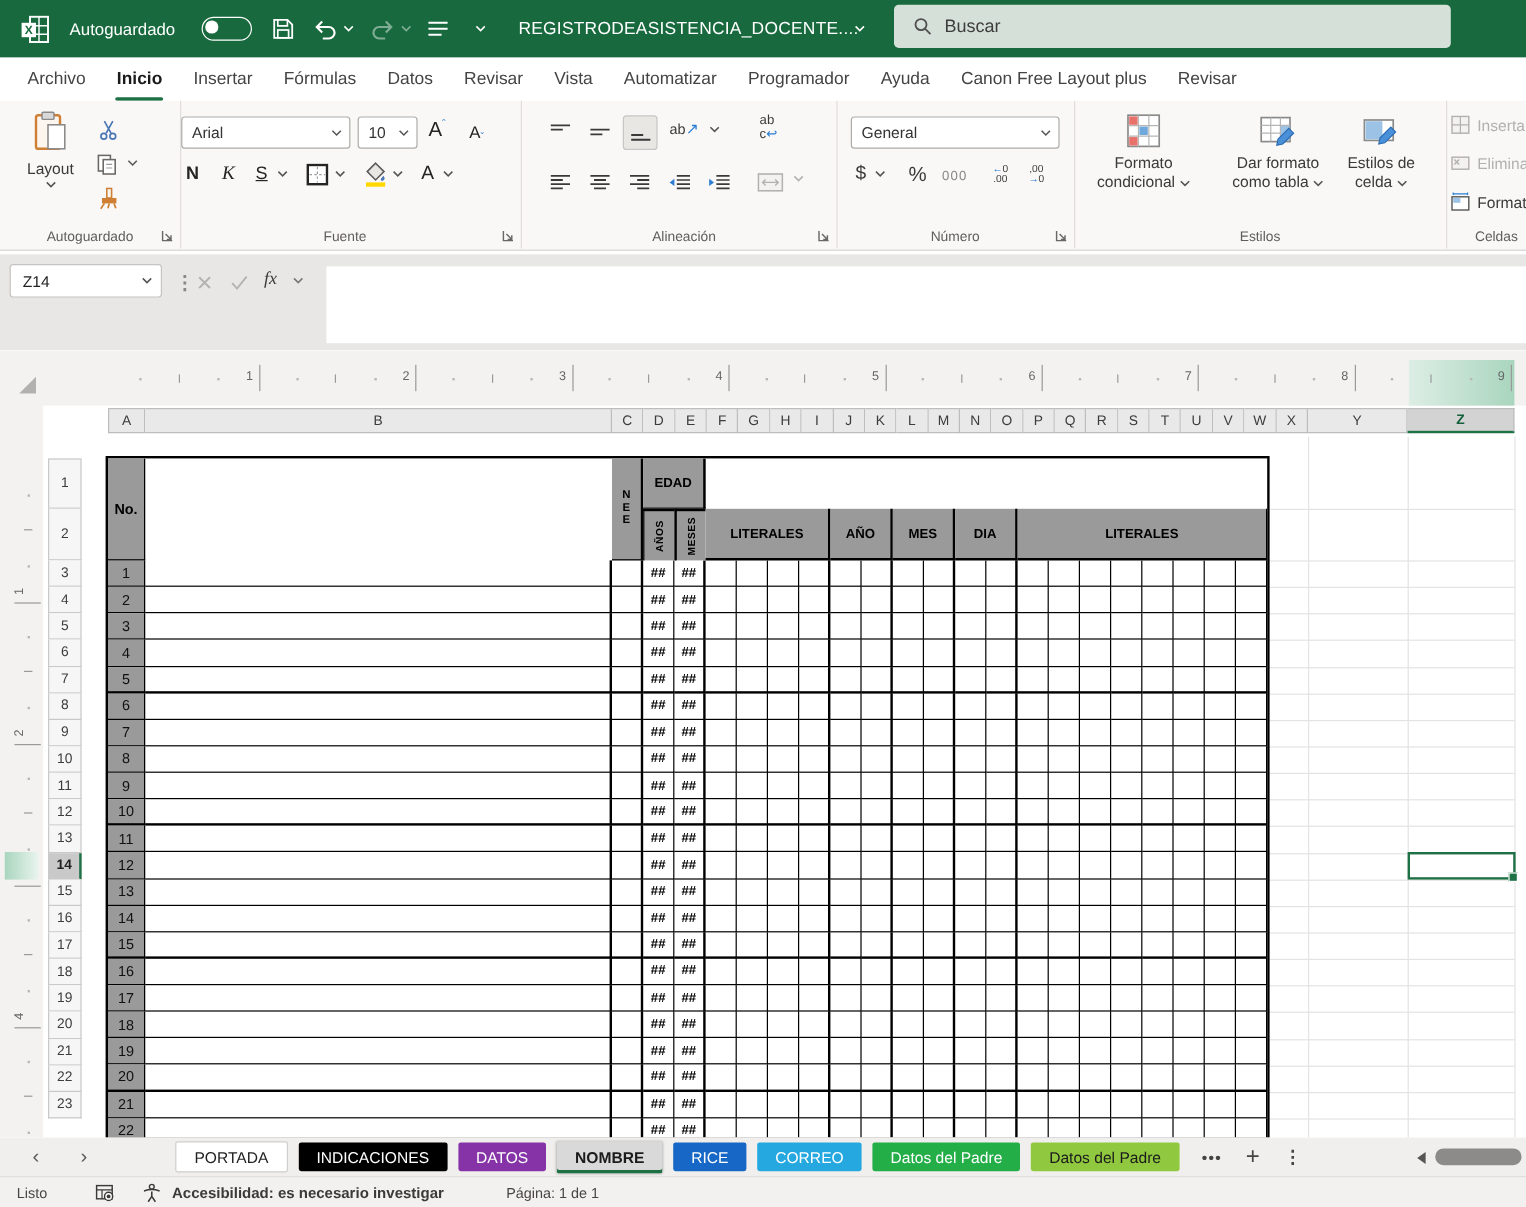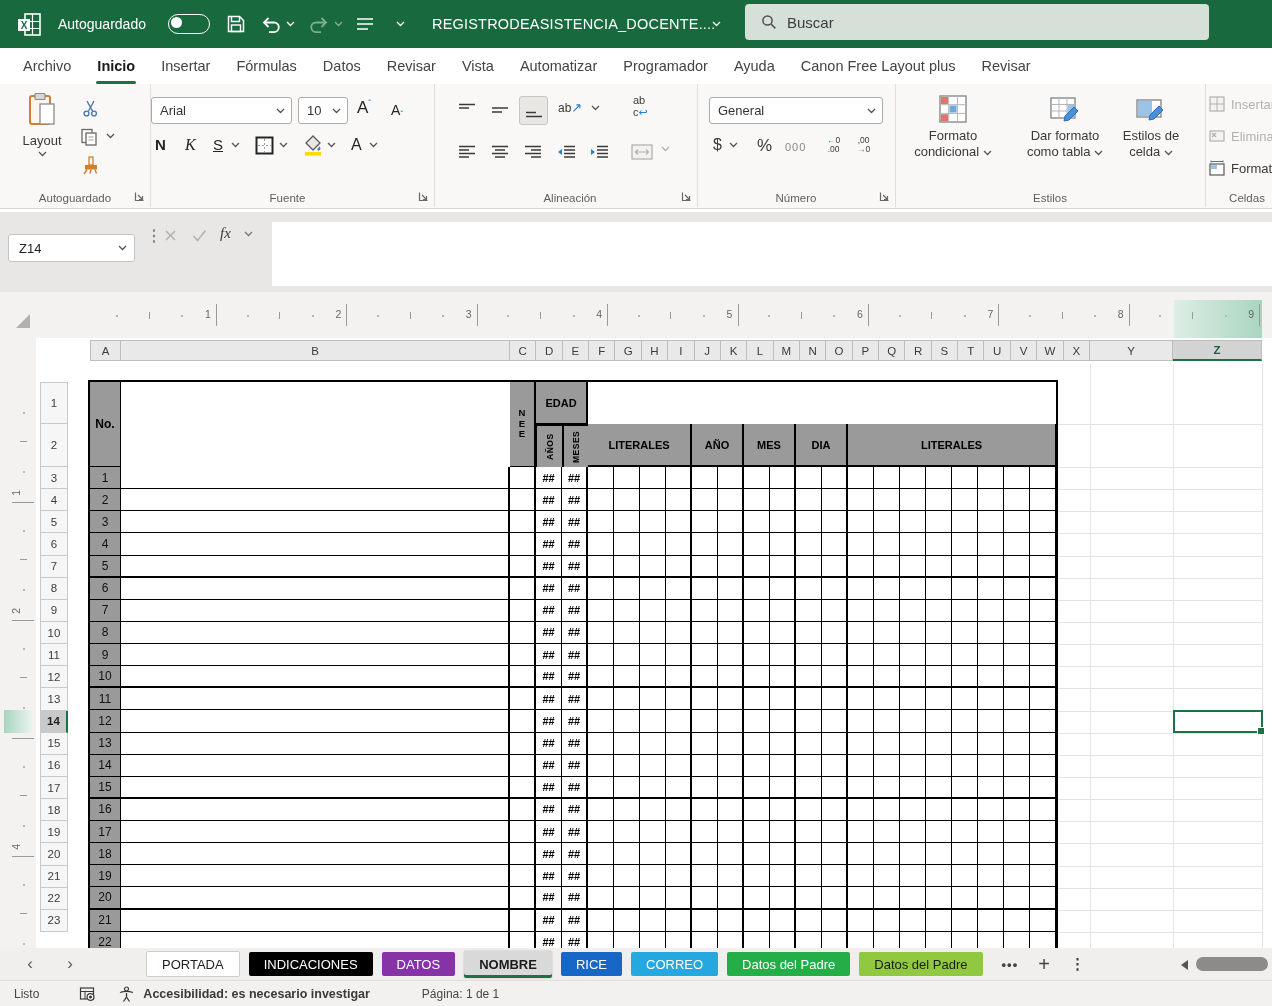--- a/index.html
+++ b/index.html
@@ -35,21 +35,21 @@
   .fontletter{font-size:15px;font-weight:700;color:#252423}
   .ital{font-style:italic;font-family:"Liberation Serif",serif}
   .undl{text-decoration:underline}
   .iconbox{position:absolute;display:flex;align-items:center;justify-content:center}
   .iconsel{background:#e9e7e4;border:1px solid #c8c6c4;border-radius:3px}
   .disab{color:#b3b1af}
   .numtiny{font-size:8.5px;line-height:1.05;color:#3b3a39;text-align:center}
   .numtiny .blue{color:#2b7cd3}
   
   .formularow{position:absolute;left:0;top:212px;width:1272px;height:80px;background:#e9e7e5}
-  .namebox{position:absolute;left:8px;top:22px;width:127px;height:28px;background:#fff;border:1px solid #c6c4c2;border-radius:3px;
+  .namebox{position:absolute;left:8px;top:8px;width:127px;height:28px;background:#fff;border:1px solid #c6c4c2;border-radius:3px;
            font-size:13px;color:#222;display:flex;align-items:center;padding-left:10px;box-sizing:border-box}
   .namebox .chev{position:absolute;right:7px;color:#555}
   .fx-ital{font-family:"Liberation Serif",serif;font-style:italic;font-size:15px;color:#3b3a39}
   .fml-input{position:absolute;left:272px;top:10px;width:1000px;height:64px;background:#fff}
   
   .sheet{position:absolute;left:0;top:292px;width:1272px;height:656px;background:#fff;overflow:hidden}
   .rulerband{position:absolute;left:0;top:0;width:1272px;height:46px;background:#f3f2f1}
   .vrulerband{position:absolute;left:0;top:0;width:36px;height:656px;background:#f3f2f1}
   .rul-num{position:absolute;font-size:10.5px;color:#666}
   .rul-tick{position:absolute;background:#9a9a9a}

